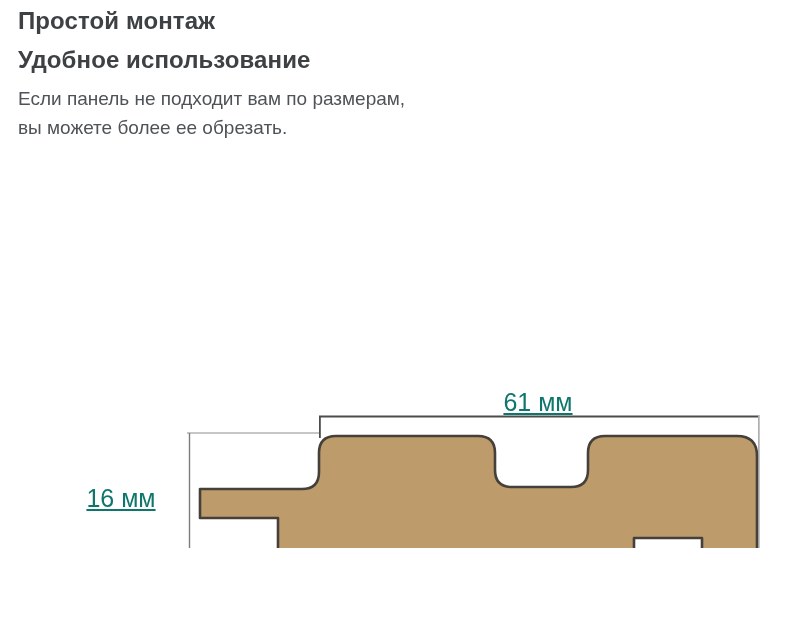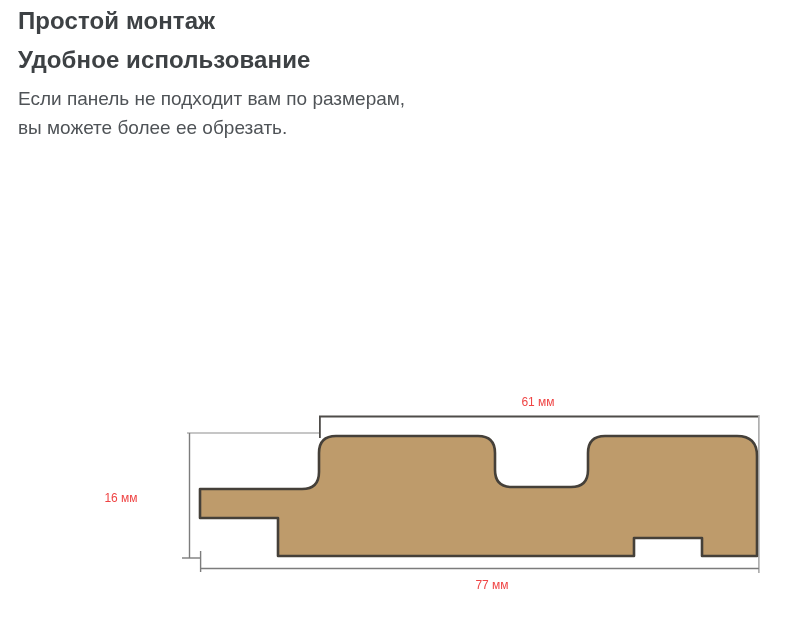--- a/index.html
+++ b/index.html
@@ -1,19 +1,19 @@
 <!DOCTYPE html>
 <html><head>
 <meta charset="utf-8">
 <style>
   html, body { margin: 0; padding: 0; background: #ffffff; }
   #page {
     position: relative;
     width: 796px;
-    height: 632px;
+    height: 548px;
     background: #ffffff;
     overflow: hidden;
     font-family: "Liberation Sans", sans-serif;
   }
 
   
   .features {
     position: absolute;
     left: 18px;
     top: 6px;
@@ -38,24 +38,25 @@
 
   
   .diagram-layer {
     position: absolute;
     left: 0; top: 0;
     width: 796px; height: 632px;
     pointer-events: none;
   }
   .dim-label {
     position: absolute;
-    font-size: 12px;
+    font-size: 25px;
     line-height: 22px;
-    color: #ef4444;
+    color: #0f766e;
     font-weight: 400;
+    text-decoration: underline;
   }
   #label-top    { left: 468px; top: 391px; width: 140px; text-align: center; }
   #label-left   { left:  60px; top: 487px; width: 122px; text-align: center;  }
   #label-bottom { left: 422px; top: 574px; width: 140px; text-align: center; }
 </style>
 </head>
 <body>
 
 <div id="page">
 

